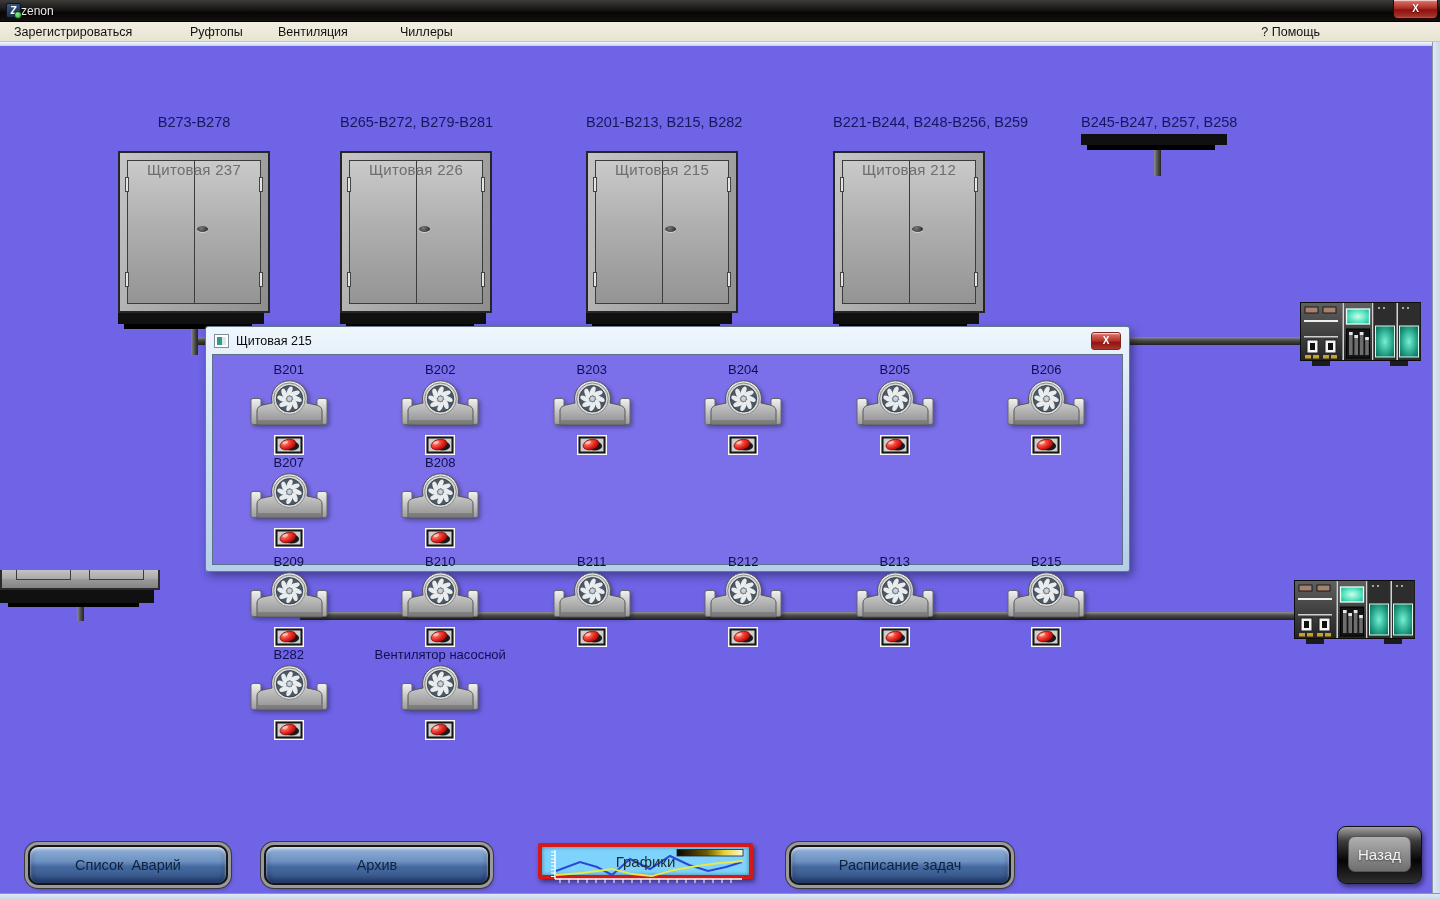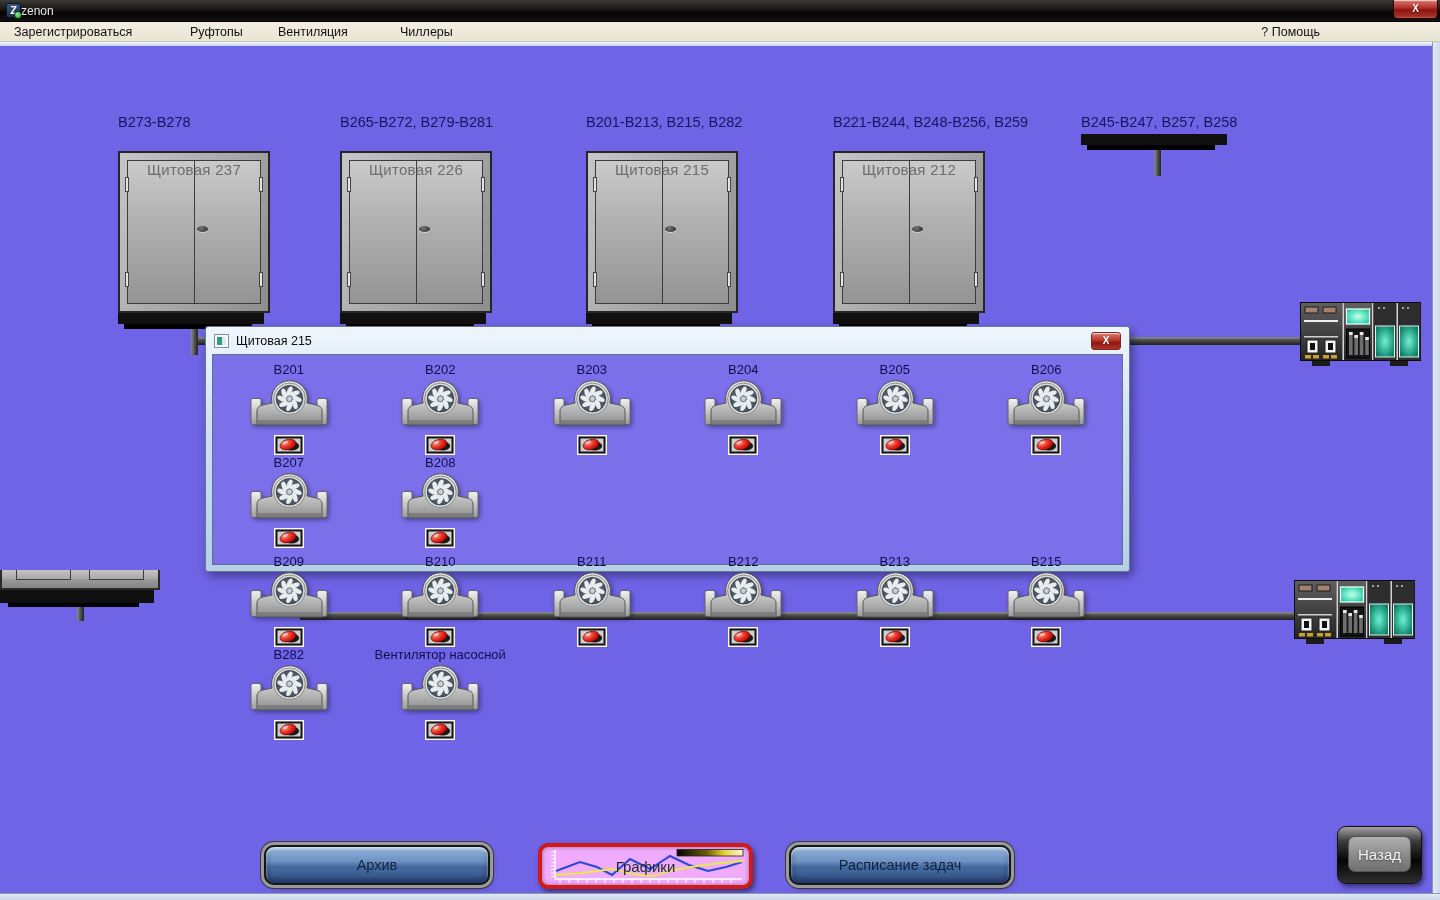--- a/index.html
+++ b/index.html
@@ -43,21 +43,21 @@
   .edge-bottom{position:absolute;left:0;top:893px;width:1440px;height:7px;
     background:linear-gradient(180deg,#8c98aa 0,#8c98aa 1px,#dfe9f4 1px,#c8d4e6 100%);}
 
   
   .cabinet{position:absolute;top:68px;width:152px;cursor:pointer;}
   #cabinets .cabinet:nth-child(1){left:118px;}
   #cabinets .cabinet:nth-child(2){left:340px;}
   #cabinets .cabinet:nth-child(3){left:586px;}
   #cabinets .cabinet:nth-child(4){left:833px;}
   #cabinets .cabinet:nth-child(5){left:1081px;}
-  .cab-group{height:24px;line-height:24px;text-align:left;color:#17175f;font-size:14.5px;font-weight:500;white-space:nowrap;}
+  .cab-group{height:24px;line-height:24px;text-align:center;color:#17175f;font-size:14.5px;font-weight:500;white-space:nowrap;}
   .cab-body{position:relative;height:162px;margin-top:17px;border:2px solid #262626;
     background:linear-gradient(115deg,#c6c6c6,#8d8d8d);}
   .cab-doors{position:absolute;inset:7px;border:1px solid #3c3c3c;display:flex;}
   .door{flex:1;background:linear-gradient(180deg,#cacaca 0%,#b2b2b2 40%,#949494 100%);}
   .door + .door{border-left:1px solid #3c3c3c;}
   .cab-name{position:absolute;top:8px;left:0;width:100%;text-align:center;color:#6e6e6e;font-size:15px;letter-spacing:.3px;}
   .hinge{position:absolute;width:4px;height:15px;background:#e4e4e4;border:1px solid #444;}
   .hinge.tl{left:5px;top:24px;}   .hinge.bl{left:5px;bottom:24px;}
   .hinge.tr{right:5px;top:24px;}  .hinge.br{right:5px;bottom:24px;}
   .keyhole{position:absolute;left:calc(50% + 3px);top:46%;width:11px;height:6px;border-radius:50%;
@@ -110,22 +110,22 @@
 
   
   .btn-blue{position:absolute;height:40px;border:2px solid #161616;border-radius:10px;cursor:pointer;
     background:linear-gradient(180deg,#93b2d9 0%,#6d92c2 40%,#45699e 55%,#35578c 100%);
     box-shadow:0 0 0 3px #9a9a9a,0 0 0 4px #3a3a3a,2px 3px 5px rgba(0,0,10,.5),inset 0 2px 3px rgba(255,255,255,.65),inset 0 -4px 6px rgba(0,0,40,.45);
     color:#0d2240;font-size:14.5px;display:flex;align-items:center;justify-content:center;white-space:pre;}
   .btn-alarms{left:28px;top:803px;width:200px;}
   .btn-archive{left:264px;top:803px;width:226px;}
   .btn-schedule{left:789px;top:803px;width:222px;}
 
-  .btn-charts{position:absolute;left:538px;top:801px;width:215px;height:46px;cursor:pointer;
-    border:4px solid var(--alarm_red);border-radius:10px;background:#f0abfc;
+  .btn-charts{position:absolute;left:538px;top:801px;width:215px;height:36px;cursor:pointer;
+    border:4px solid var(--alarm_red);border-radius:2px;background:#7dd3fc;
     box-shadow:2px 3px 5px rgba(0,0,10,.5),inset 0 0 4px rgba(0,0,0,.4);}
   .btn-charts svg{position:absolute;inset:0;}
   .charts-label{position:absolute;left:0;top:0;width:100%;height:100%;display:flex;align-items:center;justify-content:center;
     color:#1c2b2b;font-size:15px;}
 
   .btn-back{position:absolute;left:1337px;top:784px;width:85px;height:58px;cursor:pointer;border-radius:9px;
     background:linear-gradient(180deg,#a2a2a2 0%,#3c3c3c 25%,#050505 60%,#2e2e2e 100%);
     border:1px solid #111;box-shadow:2px 3px 5px rgba(0,0,10,.5);}
   .btn-back-inner{position:absolute;left:10px;top:9px;right:10px;bottom:11px;border-radius:7px;
     background:linear-gradient(180deg,#b0b0b0 0%,#8a8a8a 55%,#6f6f6f 100%);
@@ -1423,20 +1423,23 @@
       <rect x="2.5" y="2.5" width="25" height="15" fill="#cfcfcf" stroke="#141414" stroke-width="2"></rect>
       <ellipse cx="17.5" cy="11" rx="7.6" ry="4.6" fill="#191919"></ellipse>
       <ellipse cx="14" cy="9.5" rx="8.2" ry="5.1" fill="url(#lampG)" stroke="#5e0606" stroke-width="0.6" transform="rotate(-16 14 9.5)"></ellipse>
       <ellipse cx="11.2" cy="7.6" rx="2.9" ry="1.5" fill="#ffc8bc" opacity="0.85" transform="rotate(-16 11.2 7.6)"></ellipse>
     </svg>
   </div>
 </div>
     </div>
   </div>
 
+  <div class="btn-blue btn-alarms">
+    <span class="btn-label">Список  Аварий</span>
+  </div>
   <div class="btn-blue btn-archive">
     <span class="btn-label">Архив</span>
   </div>
   <div class="btn-charts">
     <svg viewBox="0 0 207 38">
       <defs>
         <linearGradient id="barG" x1="0" y1="0" x2="1" y2="0">
           <stop offset="0" stop-color="#050505"></stop>
             <stop offset=".45" stop-color="#6e5a00"></stop>
           <stop offset=".72" stop-color="#e8d23a"></stop>

